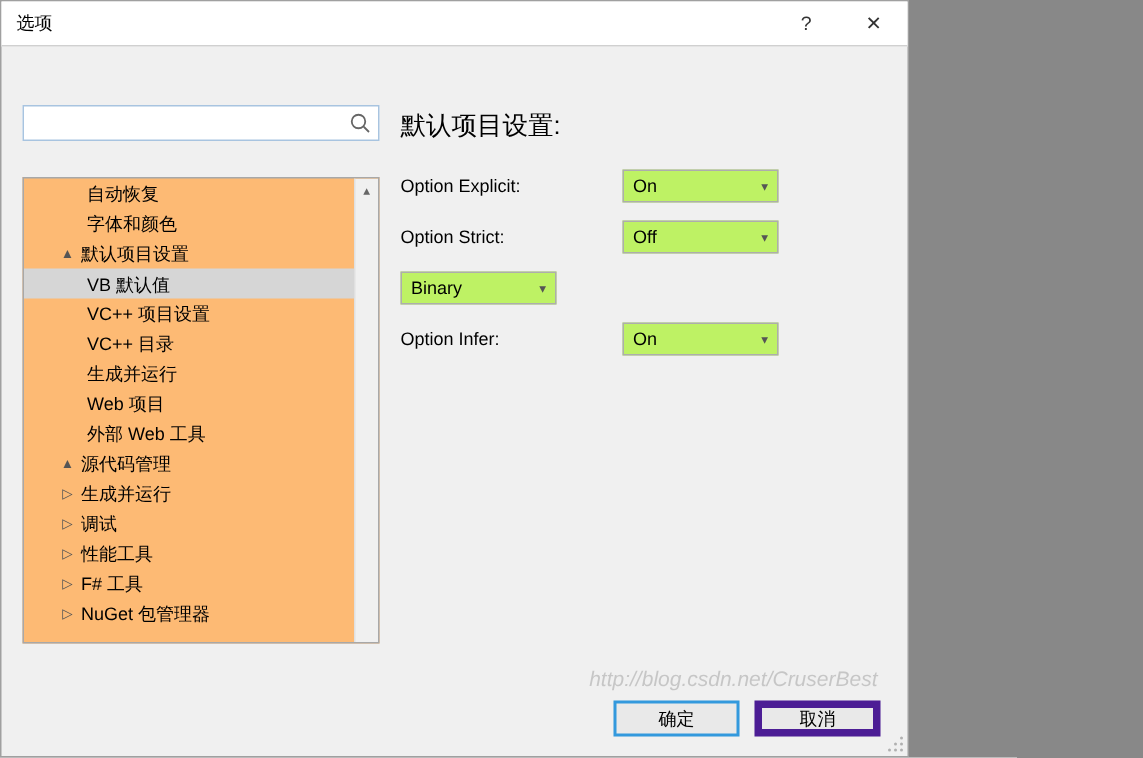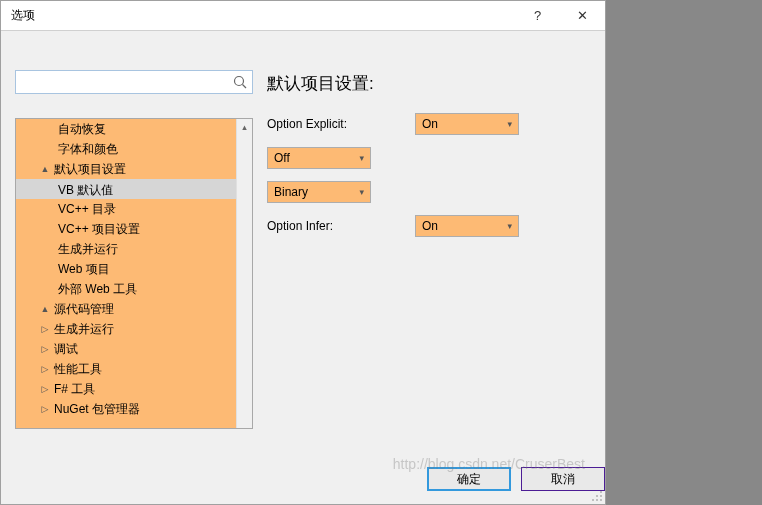--- a/index.html
+++ b/index.html
@@ -71,44 +71,44 @@
   .ind2 { padding-left: 40px; }
   .right { flex: 1; padding-top: 2px; }
   .heading { font-size: 17px; margin-bottom: 18px; }
   .form-row {
     display: flex; align-items: center; margin-bottom: 12px;
     font-size: 12px;
   }
   .form-row .flabel { width: 148px; }
   .select {
     width: 104px; height: 22px;
-    border: 1px solid #adadad; background: #fdba74;
+    border: 1px solid #adadad; background: #bef264;
     display: flex; align-items: center; justify-content: space-between;
     padding: 0 6px; font-size: 12px; cursor: pointer;
   }
   .select .chev { color: #555; font-size: 9px; }
   .footer {
     height: 50px; display: flex; justify-content: flex-end; align-items: center;
-    gap: 10px;
+    padding-right: 18px; gap: 10px;
   }
   .dlg-btn {
     width: 84px; height: 24px;
-    background: #e9e9e9; border: 1px solid #4c1d95;
+    background: #e9e9e9; border: 5px solid #4c1d95;
     font-size: 12px; display: flex; align-items: center; justify-content: center;
     cursor: pointer;
   }
   .dlg-btn.primary { border: 2px solid #3399dd; }
   .resize-grip {
     position: absolute; right: 2px; bottom: 2px;
     width: 12px; height: 12px; color: #b0b0b0;
   }
   .watermark {
-    position: absolute; right: 20px; bottom: 32px;
+    position: absolute; right: 20px; bottom: 44px;
     font-size: 14px; color: rgba(120,120,120,0.35);
-    pointer-events: none;
+    font-style: italic; pointer-events: none;
   }
 </style>
 </head>
 <body>
 
 <div class="window">
 
   <div class="titlebar">
     <span class="title">选项</span>
     <div class="btn">?</div>
@@ -134,24 +134,24 @@
               <span class="lbl">字体和颜色</span>
             </div>
             <div class="tree-row ind1">
               <span class="exp">▲</span>
               <span class="lbl">默认项目设置</span>
             </div>
             <div class="tree-row ind2 selected">
               <span class="lbl">VB 默认值</span>
             </div>
             <div class="tree-row ind2">
+              <span class="lbl">VC++ 项目设置</span>
+            </div>
+            <div class="tree-row ind2">
               <span class="lbl">VC++ 目录</span>
-            </div>
-            <div class="tree-row ind2">
-              <span class="lbl">VC++ 项目设置</span>
             </div>
             <div class="tree-row ind2">
               <span class="lbl">生成并运行</span>
             </div>
             <div class="tree-row ind2">
               <span class="lbl">Web 项目</span>
             </div>
             <div class="tree-row ind2">
               <span class="lbl">外部 Web 工具</span>
             </div>
@@ -191,20 +191,21 @@
       <div class="heading">默认项目设置:</div>
       <div id="form">
           <div class="form-row">
             <div class="flabel">Option Explicit:</div>
             <div class="select">
               <span>On</span>
               <span class="chev">▾</span>
             </div>
           </div>
           <div class="form-row">
+            <div class="flabel">Option Strict:</div>
             <div class="select">
               <span>Off</span>
               <span class="chev">▾</span>
             </div>
           </div>
           <div class="form-row">
             <div class="select">
               <span>Binary</span>
               <span class="chev">▾</span>
             </div>

